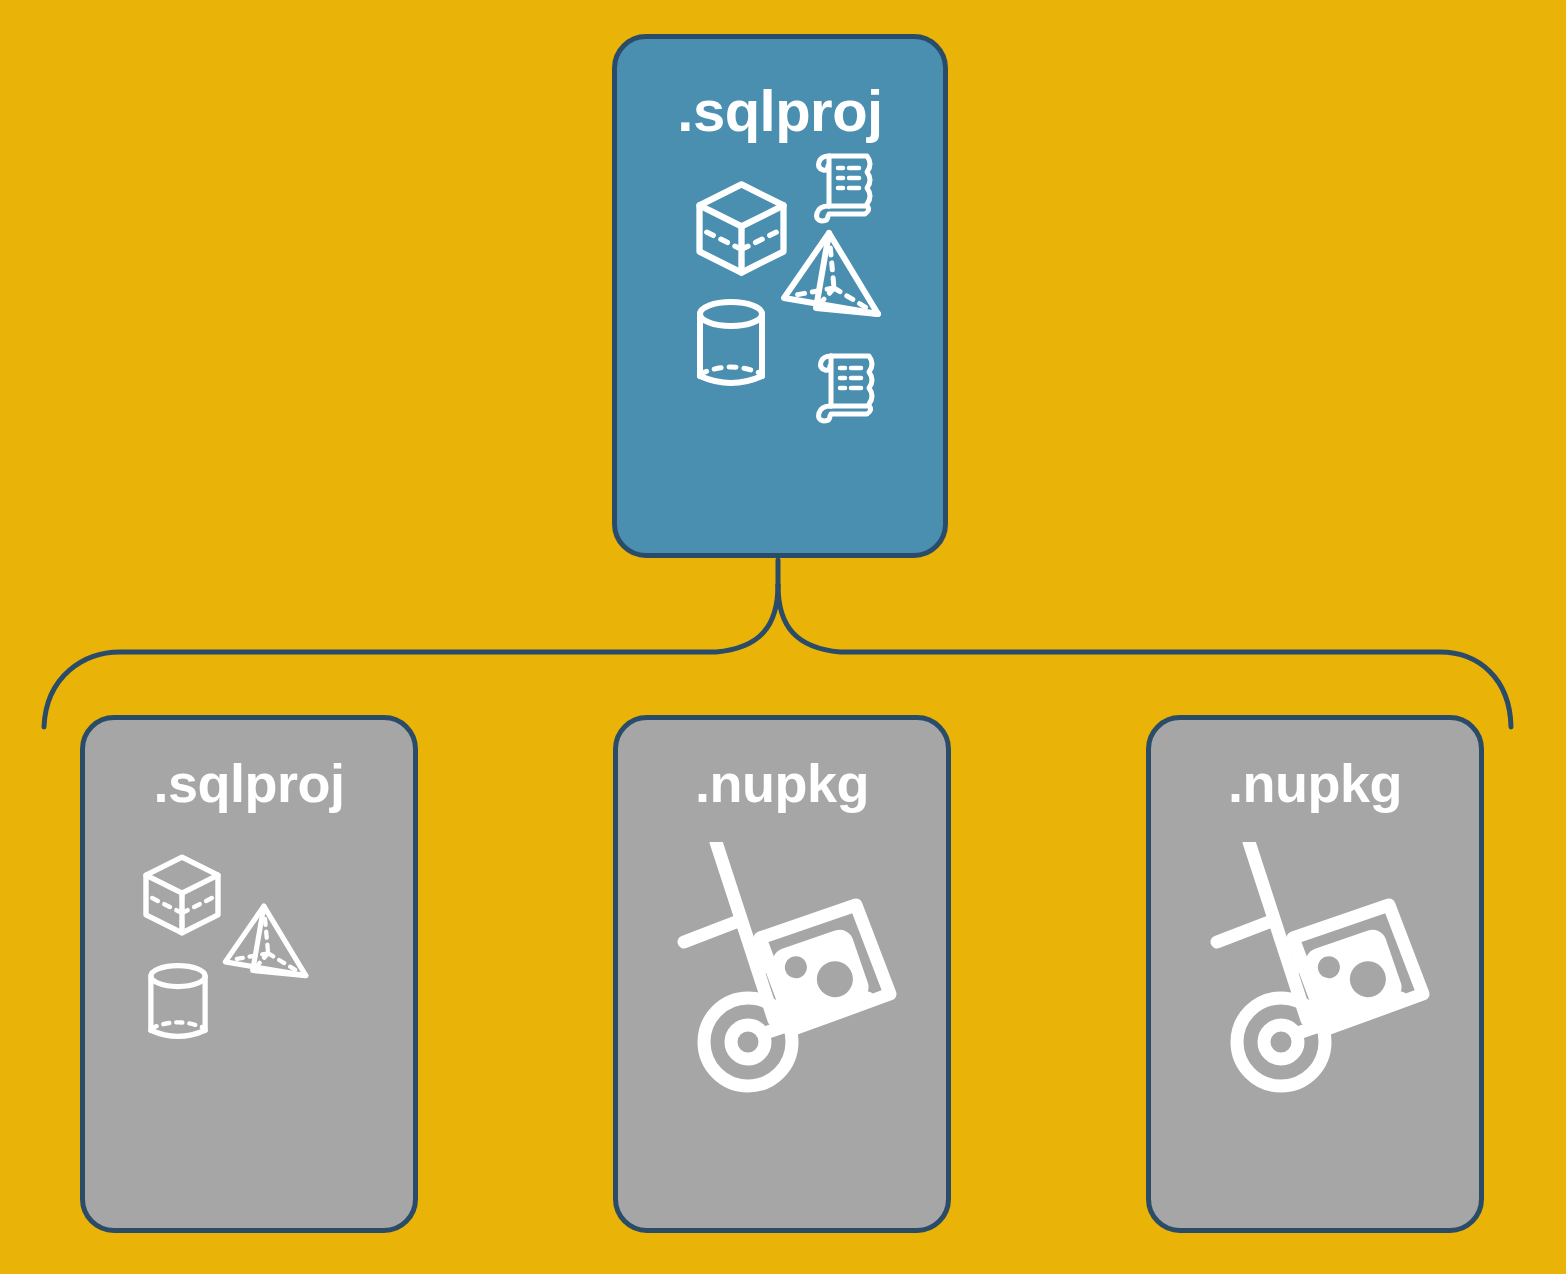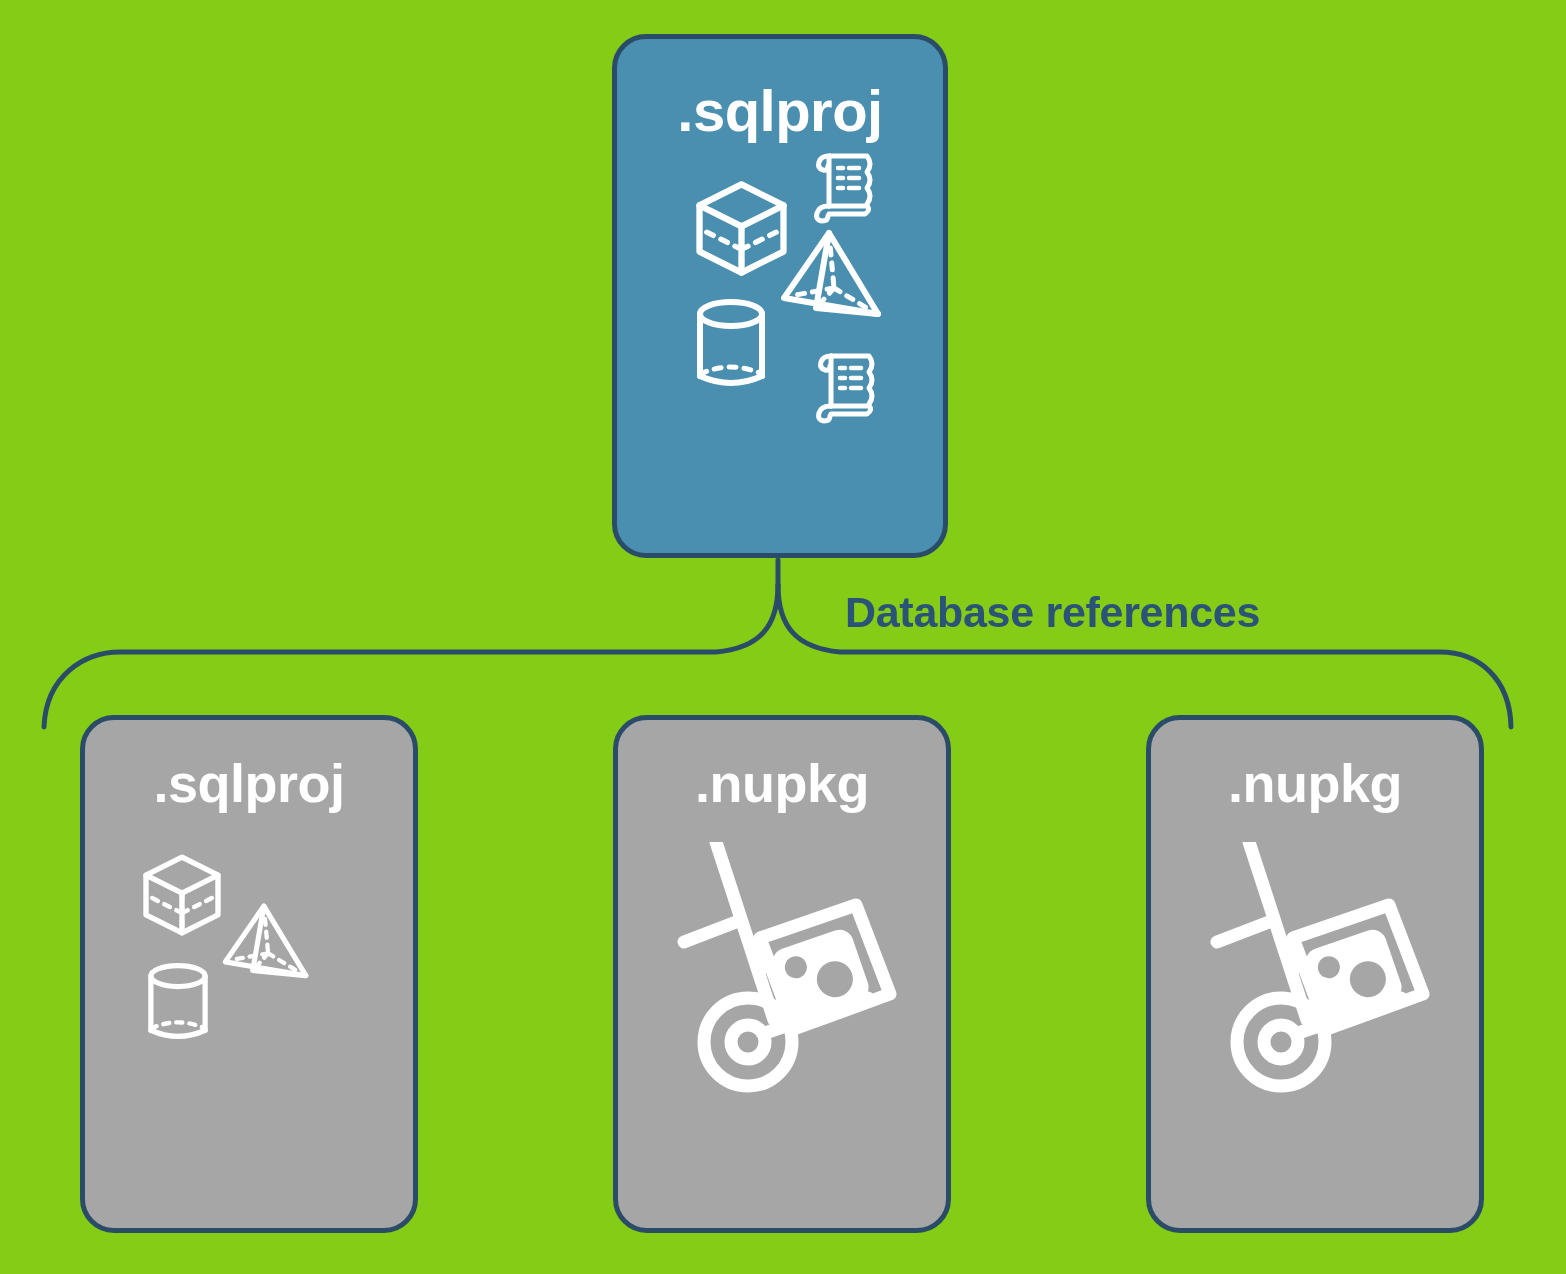--- a/index.html
+++ b/index.html
@@ -10,21 +10,21 @@
   body {
     width: 1566px;
     height: 1274px;
     font-family: "Liberation Sans", sans-serif;
     overflow: hidden;
   }
   #diagram-root {
     position: relative;
     width: 1566px;
     height: 1274px;
-    background: #84cc16;
+    background: #eab308;
   }
   .node-box {
     position: absolute;
     box-sizing: border-box;
     border: 5px solid #2B4C68;
     border-radius: 34px;
     display: flex;
     flex-direction: column;
     align-items: center;
   }
@@ -189,21 +189,20 @@
                C 778 626, 760 648, 716 652
                L 120 652
                C 84 652, 46 676, 44 727"></path>
       <path d="M778 585
                C 778 626, 796 648, 840 652
                L 1440 652
                C 1478 652, 1510 678, 1511 727"></path>
     </g>
   </svg>
 
-  <div id="connector-label">Database references</div>
 
   <div class="node-box secondary" id="node-sqlproj-ref">
     <div class="node-title">.sqlproj</div>
 
     <div class="icon-stage">
 
       <svg class="icon-svg" style="left:52px; top:36px;" width="90" height="90" viewBox="0 0 100 100">
         <g fill="none" stroke="#ffffff" stroke-width="6" stroke-linejoin="round" stroke-linecap="round">
           <path d="M10 28 L50 8 L90 28 L90 72 L50 92 L10 72 Z"></path>
           <path d="M10 28 L50 48 L90 28"></path>

